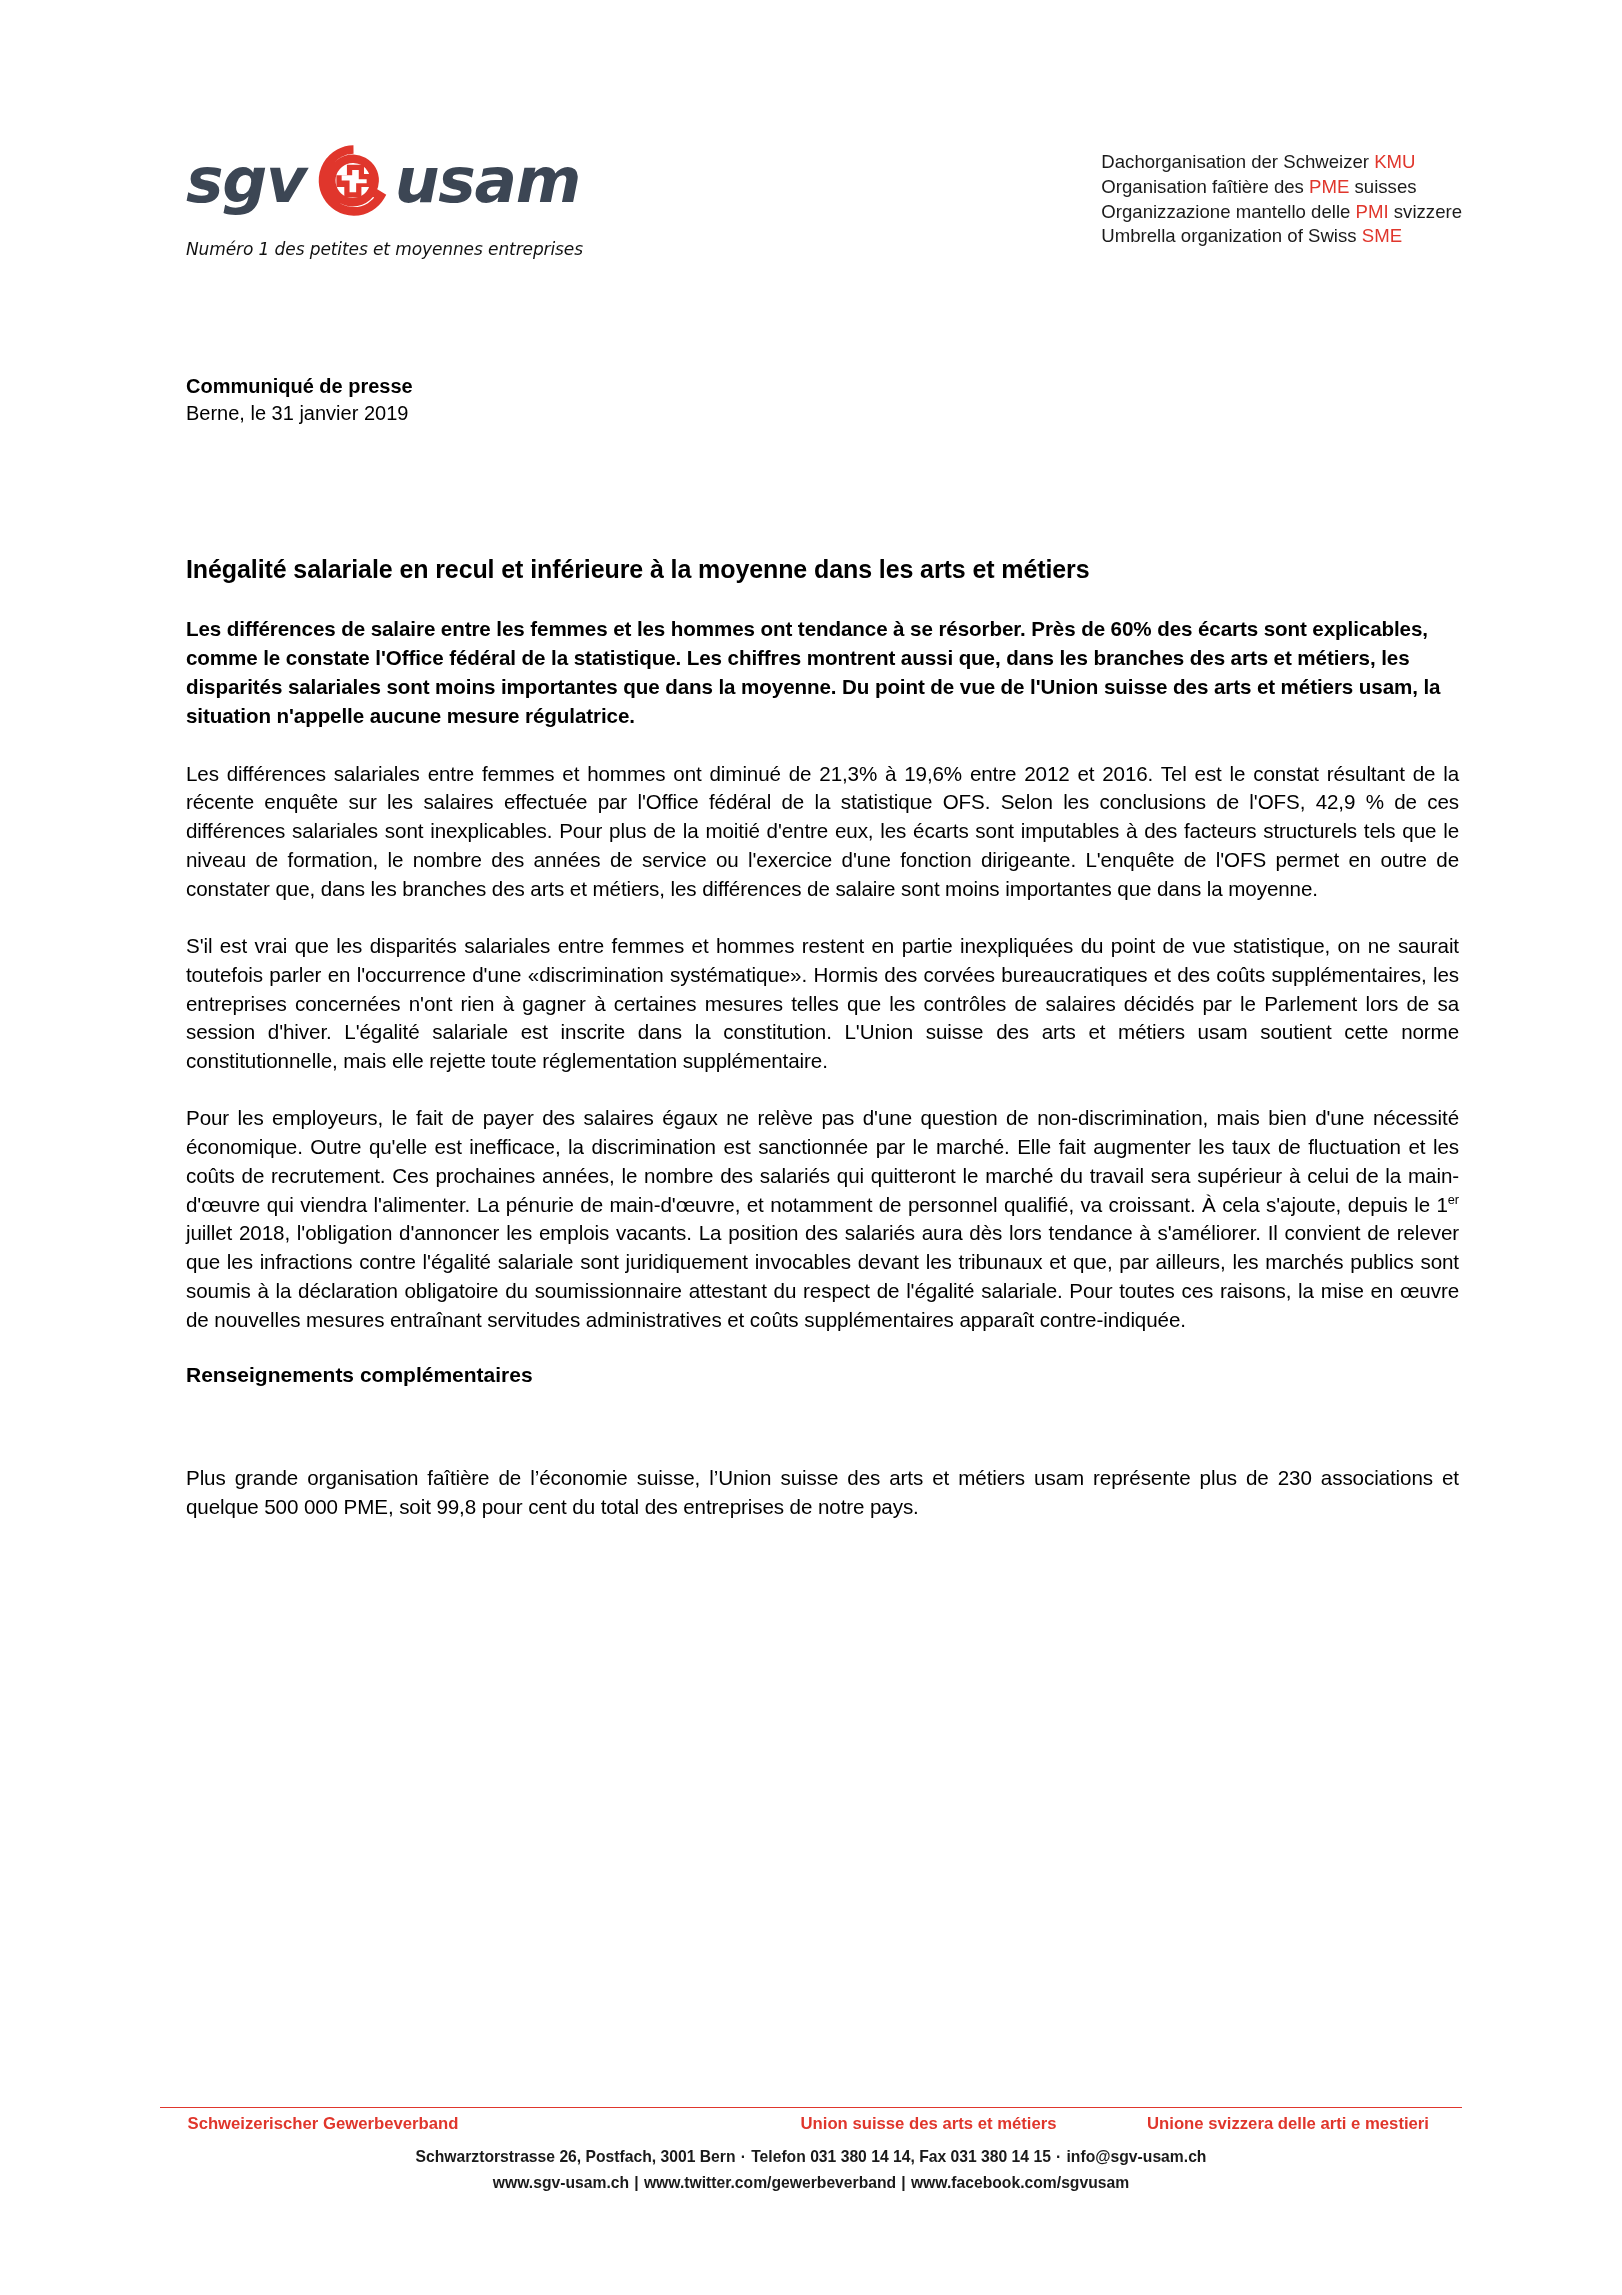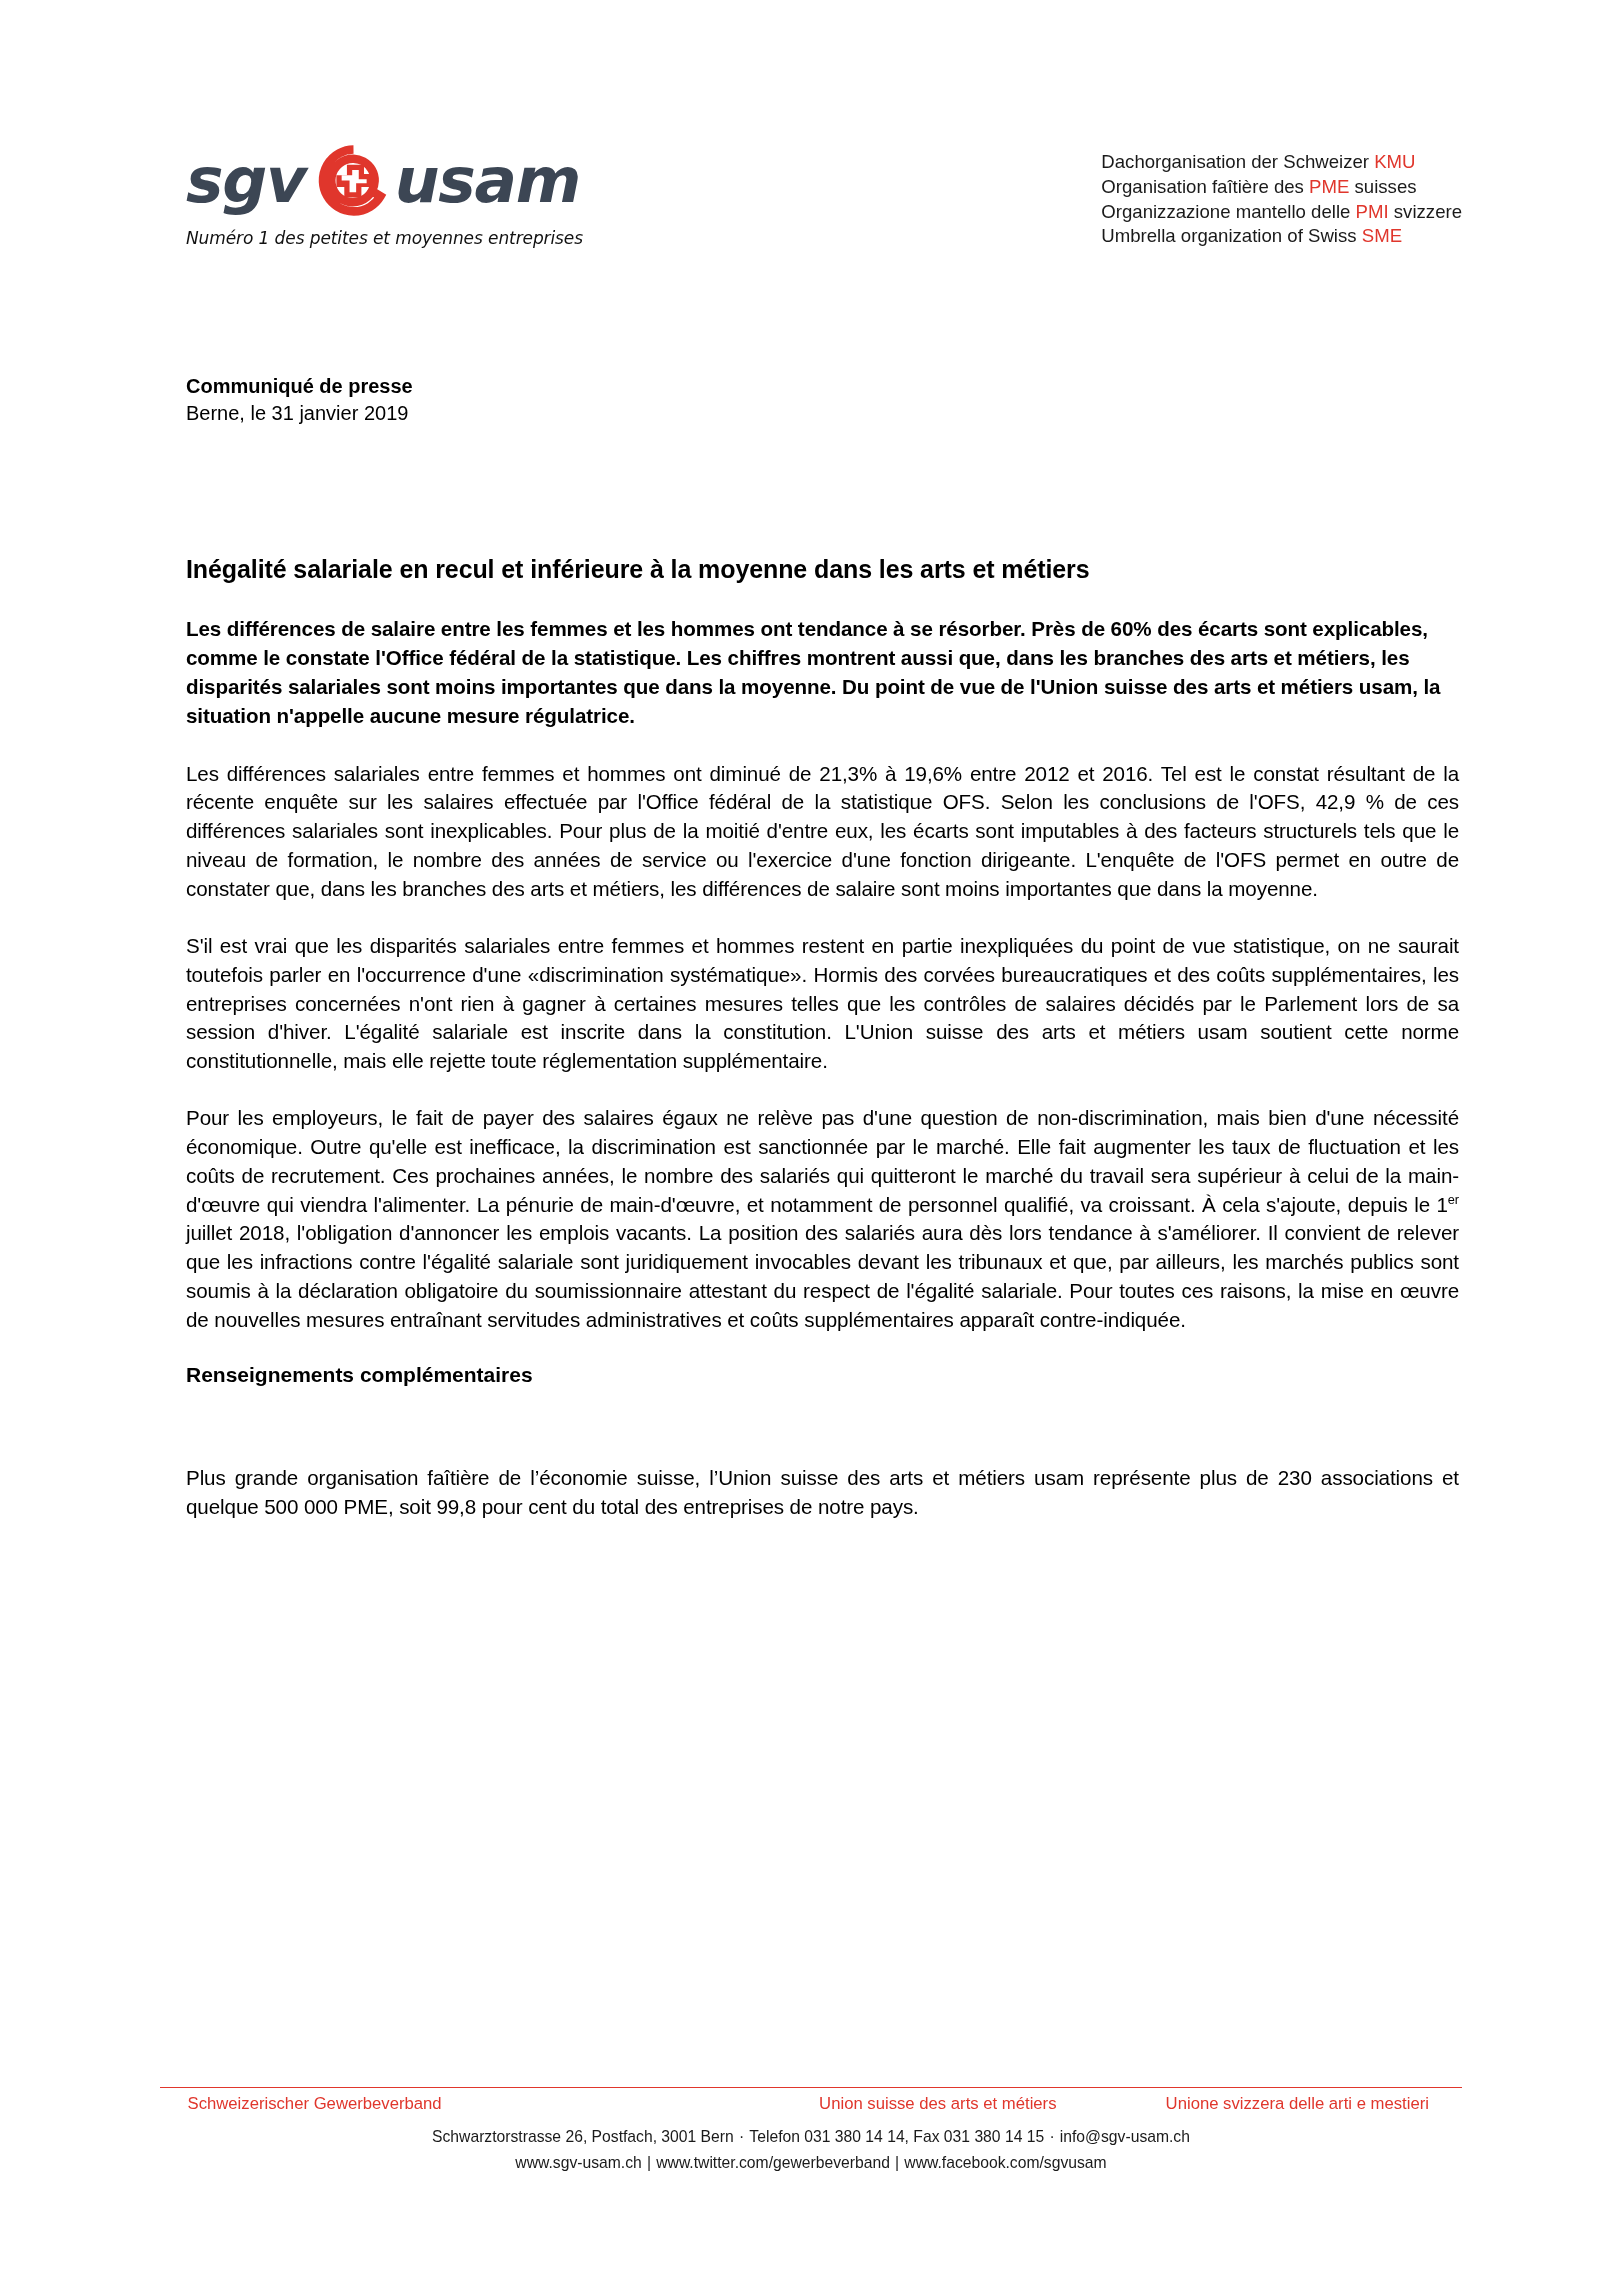--- a/index.html
+++ b/index.html
@@ -60,21 +60,21 @@
     height: 71px;
     flex: 0 0 71px;
     position: relative;
     display: block;
   }
   .logo-tagline {
     font-family: "DejaVu Sans", sans-serif;
     font-style: italic;
     font-size: 17px;
     color: #111111;
-    margin-top: 12px;
+    margin-top: 23px;
     letter-spacing: -0.1px;
     white-space: nowrap;
   }
 
   .langs {
     margin-top: 5.2px;
     text-align: left;
     font-size: 18.6px;
     line-height: 1.33;
     color: #1a1a1a;
@@ -152,21 +152,22 @@
     font-size: 0.62em;
     vertical-align: super;
     line-height: 0;
   }
 
   
   .footer {
     position: absolute;
     left: 160px;
     right: 160px;
-    bottom: 120px;
+    bottom: 100px;
+    font-weight: bold;
   }
   .footer-rule {
     border-top: 1px solid #e0362c;
     width: 100%;
     margin: 0 0 6.5px 0;
   }
   .footer-orgs {
     display: flex;
     color: #e0362c;
     font-size: 16.7px;

